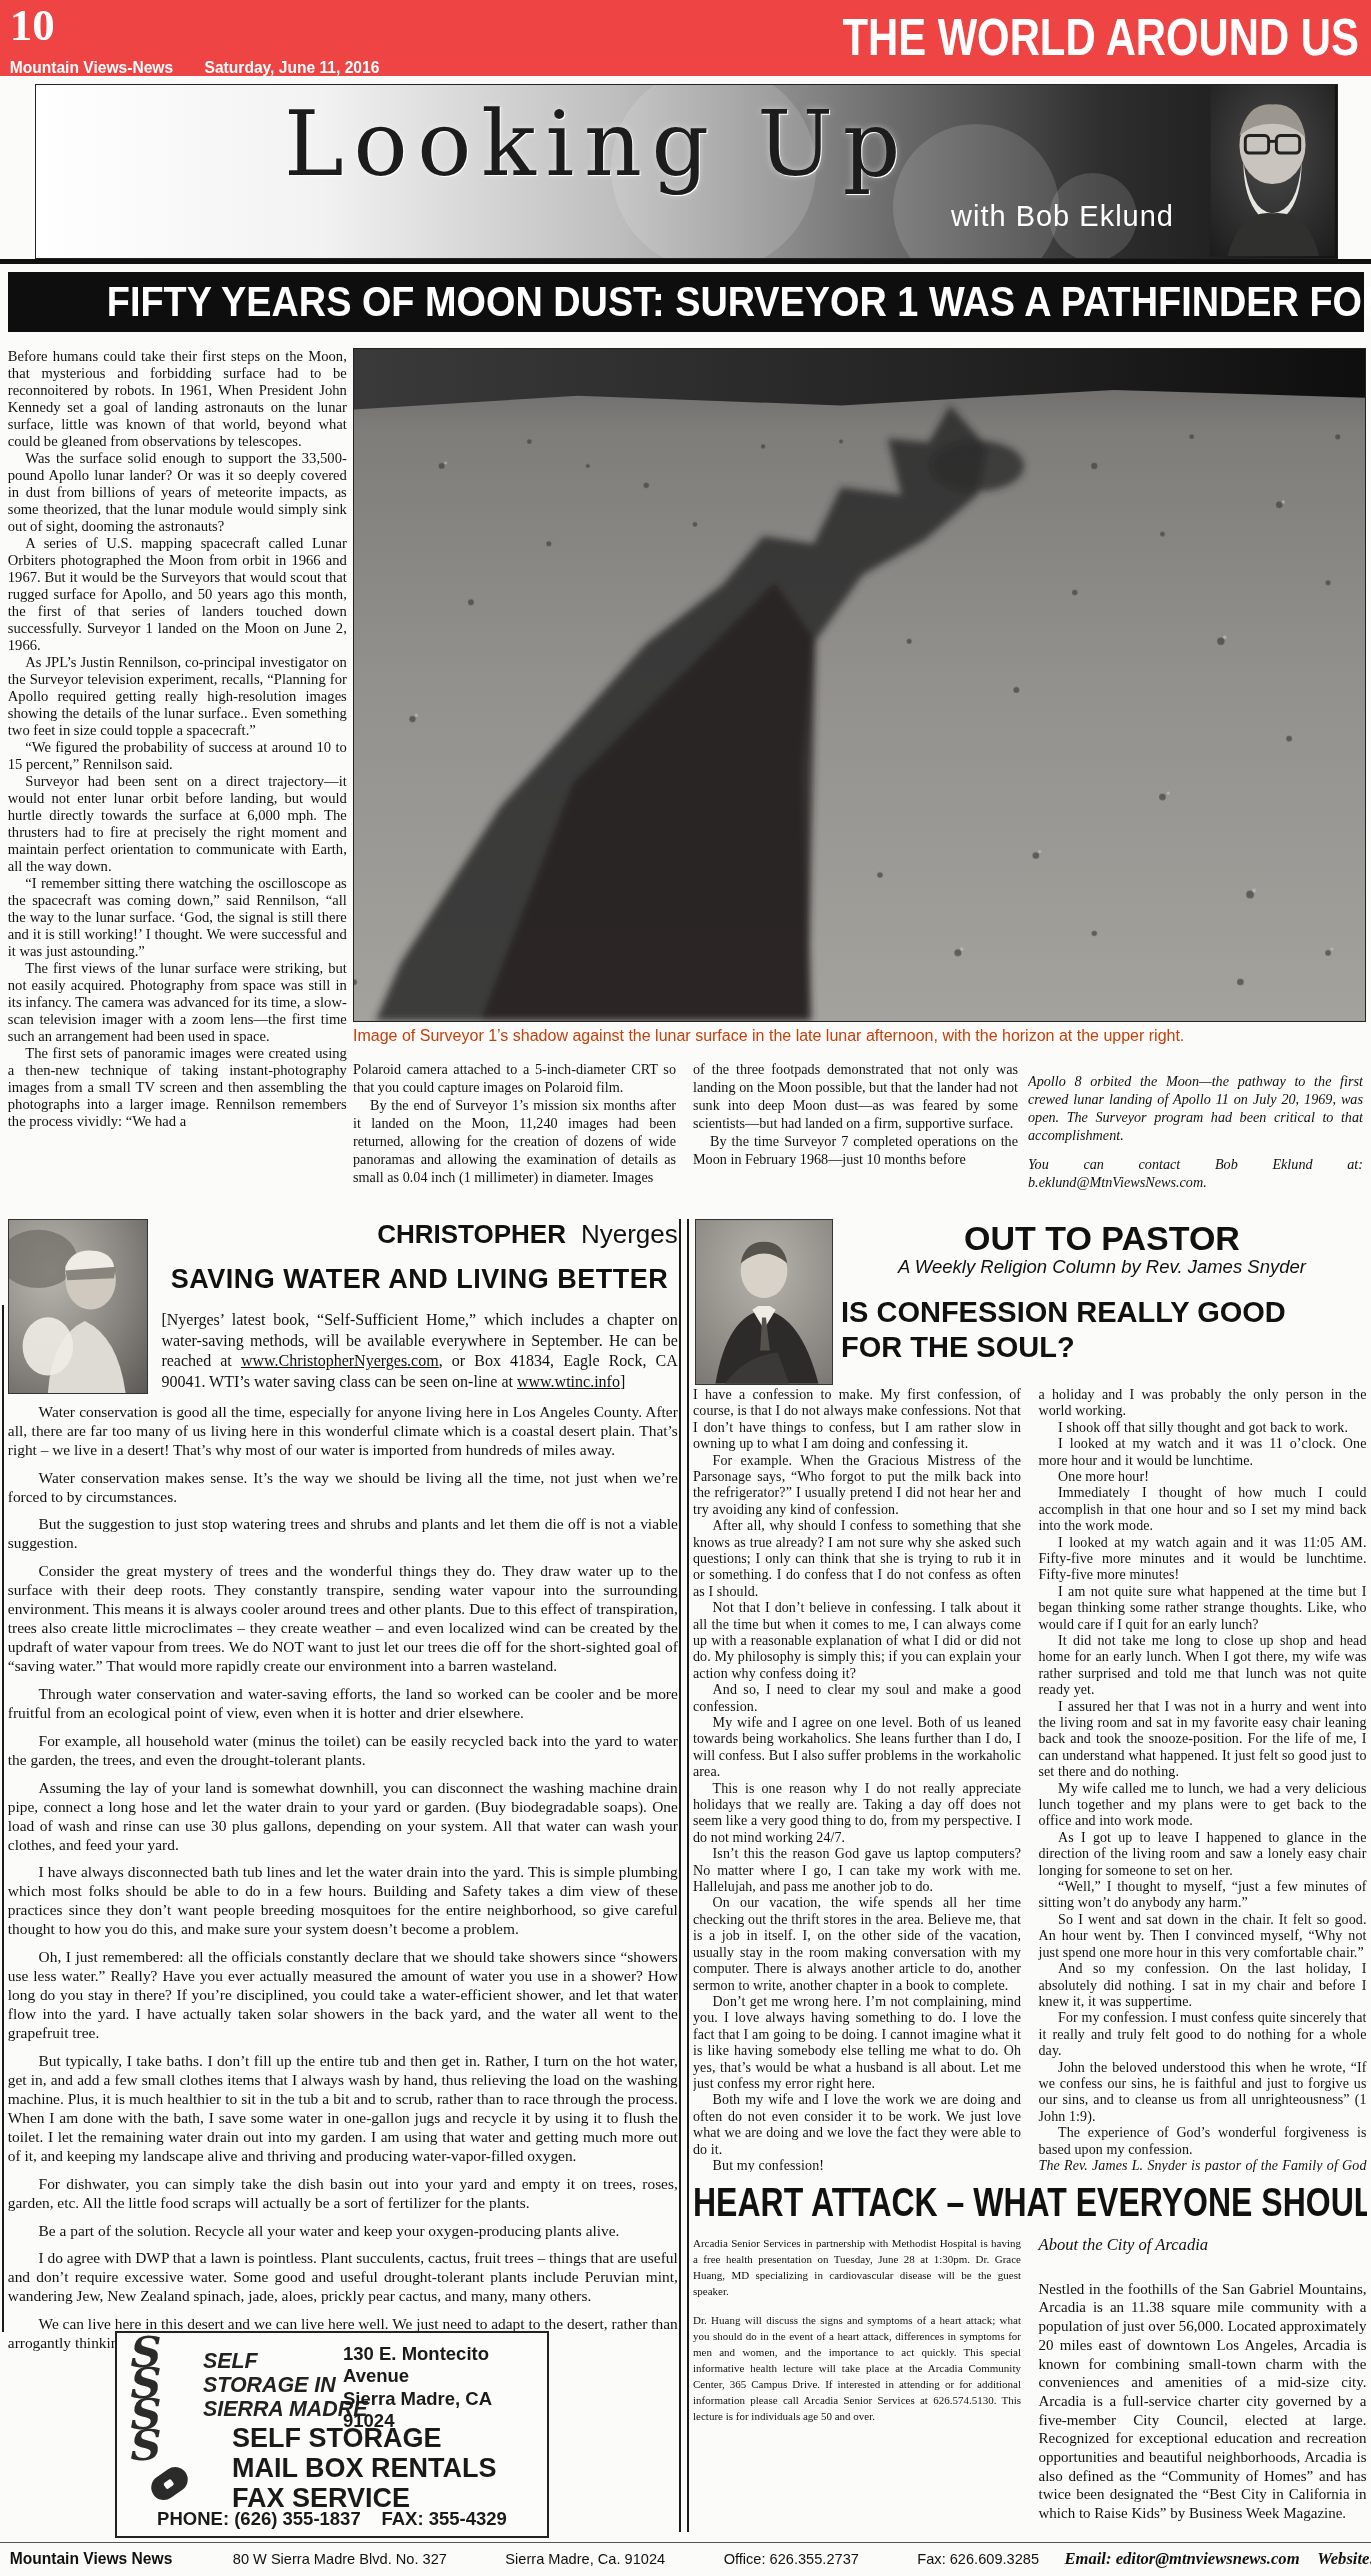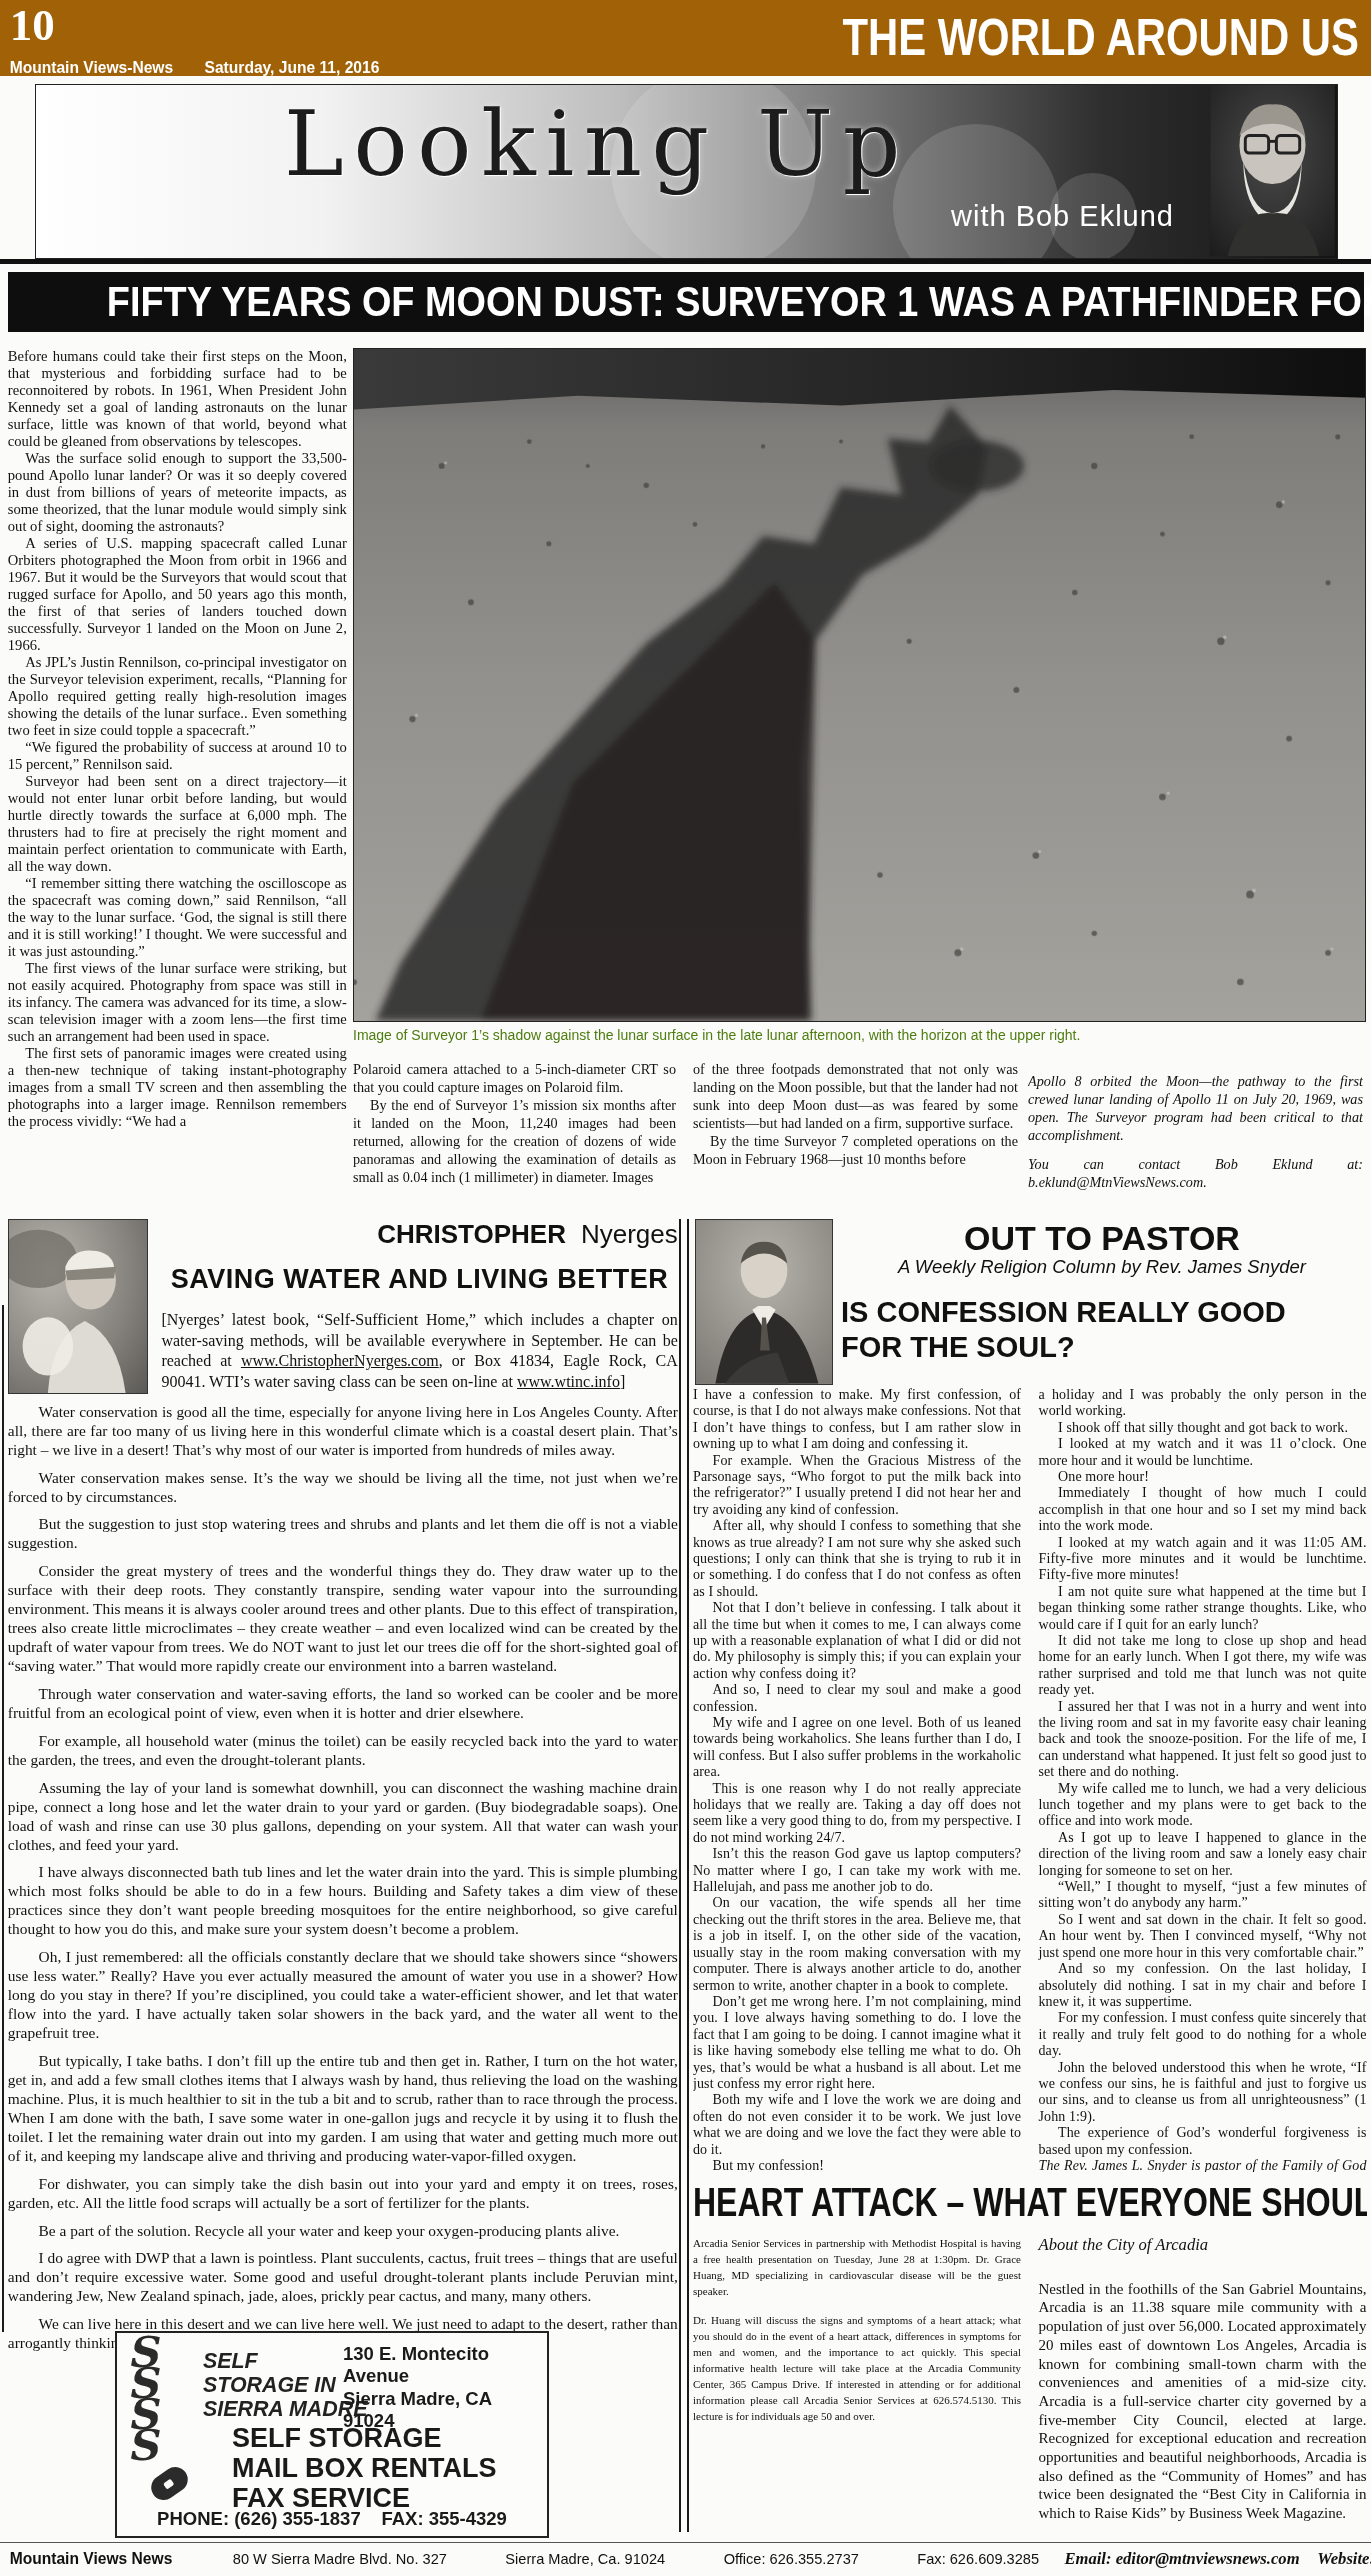--- a/index.html
+++ b/index.html
@@ -1,19 +1,19 @@
 <!DOCTYPE html>
 <html><head>
 <meta charset="utf-8">
 <style>
   html,body{margin:0;padding:0;background:#777;}
   .page{position:relative;width:1371px;height:2576px;background:#fbfbf9;color:#111;
         font-family:"Liberation Serif",serif;overflow:hidden;margin:0 auto;}
   
-  .topbar{position:absolute;left:0;top:0;width:1371px;height:76px;background:#a16207;color:#fff;}
+  .topbar{position:absolute;left:0;top:0;width:1371px;height:76px;background:#ef4444;color:#fff;}
   .pagenum{position:absolute;left:9.7px;top:1.9px;font-family:"Liberation Serif",serif;
            font-weight:bold;font-size:45px;line-height:47px;}
   .mastline{position:absolute;left:9.7px;top:59px;font-family:"Liberation Sans",sans-serif;
             font-weight:bold;font-size:15.6px;}
   .mastline .date{margin-left:27px;}
   .worldtitle{position:absolute;right:11.7px;top:7.8px;font-family:"Liberation Sans",sans-serif;
               font-weight:bold;font-size:51px;line-height:60px;white-space:nowrap;
               transform:scaleX(.82);transform-origin:right;}
   
   .banner{position:absolute;left:35px;top:84px;width:1301px;height:173px;
@@ -31,21 +31,21 @@
   .headlinebar{position:absolute;left:7.8px;top:272px;width:1356px;height:60px;background:#0e0e0e;
                color:#fff;text-align:center;}
   .headlinebar .cond{display:inline-block;font-family:"Liberation Sans",sans-serif;font-weight:bold;
                font-size:43px;line-height:58px;white-space:nowrap;transform:scaleX(.88);transform-origin:center;}
   
   .mooncol1{position:absolute;left:7.8px;top:348px;width:339px;height:867px;overflow:hidden;}
   .mooncol1 p{font-size:14.6px;line-height:17px;text-align:justify;margin:0;text-indent:1.2em;}
   .mooncol1 p:first-child{text-indent:0;}
   .moonimg{position:absolute;left:353px;top:348px;width:1011px;height:672px;border:1px solid #222;}
   .caption{position:absolute;left:353px;top:1027px;width:1011px;font-family:"Liberation Sans",sans-serif;
-           font-size:14px;color:#4d7c0f;}
+           font-size:16px;color:#c2410c;}
   .mooncol{position:absolute;top:1060px;height:158px;overflow:hidden;}
   .mooncol p{font-size:14.2px;line-height:18px;text-align:justify;margin:0;text-indent:1.2em;}
   .mooncol p:first-child{text-indent:0;}
   .contact p{font-style:italic;text-indent:0;margin-top:11.7px;}
   
   .vline{position:absolute;width:1.9px;background:#1a1a1a;}
   
   .nyerges{position:absolute;left:7.8px;top:1219px;width:670px;}
   .nyphoto{float:left;width:138px;height:173px;margin:0 13.6px 5.8px 0;}
   .ny-author{font-family:"Liberation Sans",sans-serif;font-size:26px;margin:0 0 3.9px 0;text-align:right;}

